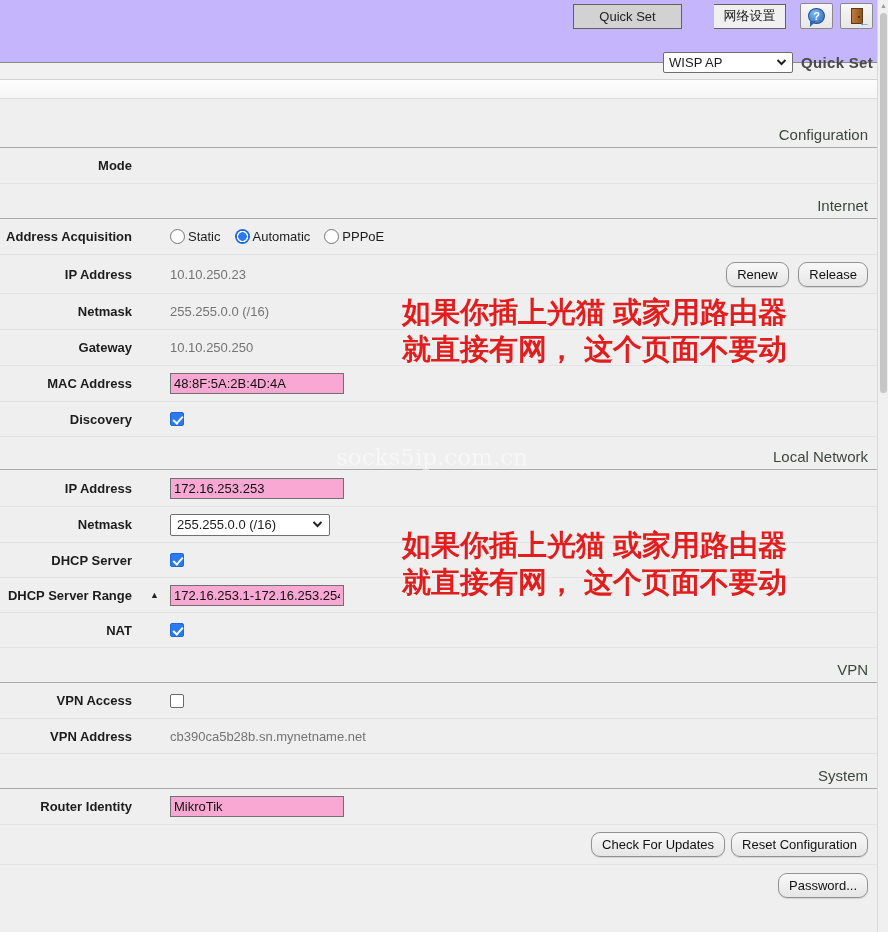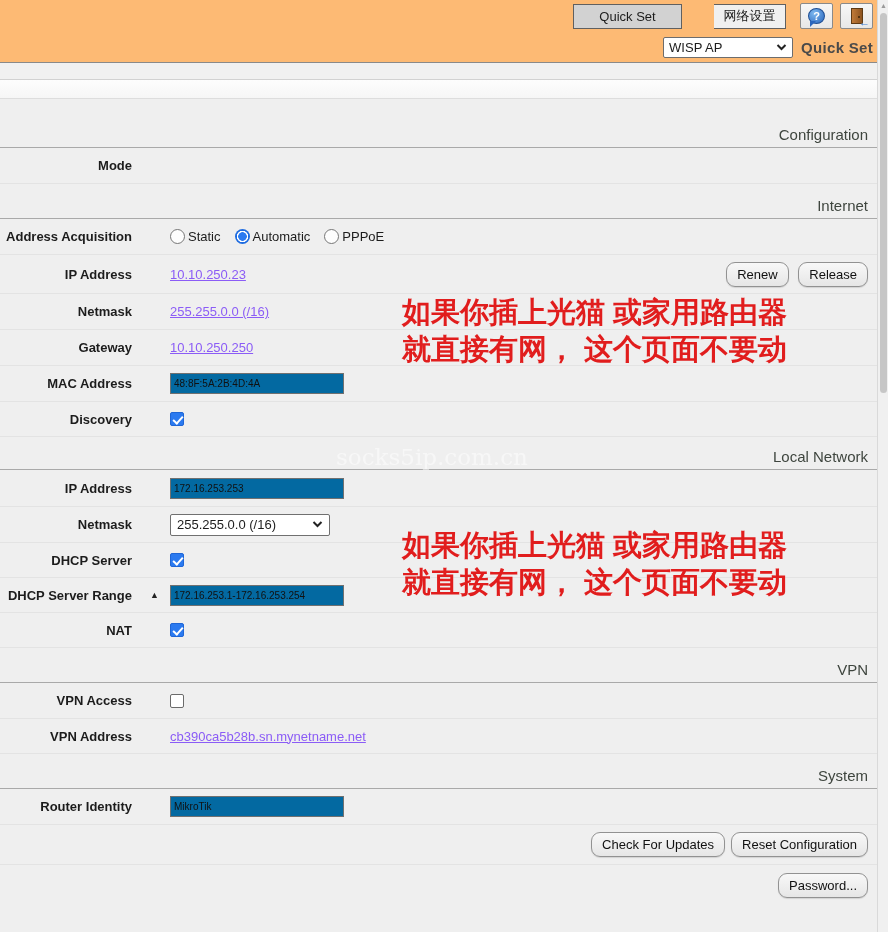--- a/index.html
+++ b/index.html
@@ -2,33 +2,33 @@
 <html style="--accent: #2b7af0; --note-red: #e11d1d;"><head>
 <meta charset="utf-8">
 <style>
   :root{ --accent:#2b7af0; --note-red:#e11d1d; }
   *{margin:0;padding:0;box-sizing:border-box;}
   html,body{width:888px;height:932px;overflow:hidden;}
   body{font-family:"Liberation Sans",sans-serif;font-size:13px;color:#1c1c1c;background:#efefef;}
   .page{position:relative;width:888px;height:932px;overflow:hidden;background:#efefef;}
 
   
-  .topbar{height:63px;background:#fdba74;border-bottom:1px solid #8a8a8a;padding-right:15px;}
+  .topbar{height:63px;background:#c4b5fd;border-bottom:1px solid #8a8a8a;padding-right:15px;}
   .topbar-row1{display:flex;justify-content:flex-end;align-items:center;padding-top:3px;height:29px;}
   .tab-btn{height:25px;border:1px solid #606060;font-size:13px;display:flex;align-items:center;justify-content:center;cursor:pointer;}
   .tab-quickset{width:109px;background:#d2d2d2;}
   .tab-network{width:72px;background:#f0f0f0;border-left:none;margin-left:32px;}
   .icon-btn{width:33px;height:26px;margin-left:7px;background:linear-gradient(#f7f7f7,#e7e7e7);border:1px solid #8a8a8a;border-radius:2px;display:flex;align-items:center;justify-content:center;cursor:pointer;position:relative;}
   .icon-btn.help{margin-left:14px;}
   .help-bubble{width:17px;height:16px;border-radius:50%;background:radial-gradient(circle at 35% 30%,#7db8ef,#2a66bd);border:1px solid #1c4c92;color:#fff;font-weight:bold;font-size:11px;display:flex;align-items:center;justify-content:center;position:relative;}
   .help-bubble::after{content:"";position:absolute;left:1px;bottom:-4px;width:6px;height:6px;background:#2a66bd;clip-path:polygon(0 0,100% 0,0 100%);}
   .door{width:12px;height:16px;background:linear-gradient(90deg,#c07a38,#8e5420);border:1px solid #5e3a14;position:relative;}
   .door::after{content:"";position:absolute;right:2px;top:7px;width:2px;height:2px;background:#3d2408;border-radius:50%;}
   .door-arrow{position:absolute;right:2px;bottom:2px;font-size:11px;line-height:8px;font-weight:bold;color:#3173cc;text-shadow:0 0 1px #fff;}
-  .topbar-row2{display:flex;justify-content:flex-end;align-items:center;margin-top:7px;height:22px;}
+  .topbar-row2{display:flex;justify-content:flex-end;align-items:center;margin-top:22px;height:22px;}
   .profile-select{width:130px;height:21px;background:#fff;border:1px solid #6d6d6d;border-radius:2px;display:flex;align-items:center;padding:0 5px;cursor:pointer;}
   .profile-select .val{flex:1;font-size:13px;}
   .page-title{font-size:15px;font-weight:bold;color:#4a4a4a;margin-left:8px;letter-spacing:.3px;}
 
   
   .strip1{height:17px;background:#f1f1f1;border-bottom:1px solid #d2d2d2;}
   .strip2{height:19px;background:linear-gradient(#fdfdfd,#f6f6f6);border-bottom:1px solid #ddd;}
 
   
   .content{position:relative;}
@@ -38,28 +38,28 @@
   .cell-label span{white-space:nowrap;}
   .cell-control{margin-left:38px;display:flex;align-items:center;flex:1;}
 
   .radio-item{display:flex;align-items:center;margin-right:14px;cursor:pointer;}
   .radio{width:15px;height:15px;border-radius:50%;border:1px solid #767676;background:#fdfdfd;margin-right:3px;flex-shrink:0;}
   .radio.checked{border:none;background:radial-gradient(circle,var(--accent) 0 4px,#fff 4.6px 5.4px,#1f6ce0 6px);}
   .checkbox{width:14px;height:14px;border:1px solid #6b6b6b;border-radius:2px;background:#fff;position:relative;cursor:pointer;flex-shrink:0;}
   .checkbox.checked{background:var(--accent);border-color:#1f66d6;}
   .checkbox.checked::after{content:"";position:absolute;left:4px;top:1px;width:4px;height:8px;border:solid #fff;border-width:0 2px 2px 0;transform:rotate(42deg);}
 
-  .text-input{height:21px;width:174px;border:1px solid #707070;background:#0369a1;font-size:10px;font-family:"Liberation Sans",sans-serif;padding:0 3px;color:#111;}
+  .text-input{height:21px;width:174px;border:1px solid #707070;background:#f9a8d4;font-size:13px;font-family:"Liberation Sans",sans-serif;padding:0 3px;color:#111;}
   .select-box{width:160px;height:22px;border:1px solid #707070;border-radius:2px;background:#fff;display:flex;align-items:center;padding:0 6px;cursor:pointer;}
   .select-box .val{flex:1;}
   .btn{background:linear-gradient(#f8f8f8,#e6e6e6);border:1px solid #929292;border-radius:9px;font-size:13px;font-family:"Liberation Sans",sans-serif;color:#111;padding:4px 10px;cursor:pointer;box-shadow:0 1px 1px rgba(0,0,0,.12);white-space:nowrap;}
   .btn+.btn{margin-left:6px;}
   .row-btns{justify-content:flex-end;padding-right:20px;}
   .collapse-arrow{font-size:9px;color:#222;margin-left:-20px;margin-right:11px;cursor:pointer;}
-  .value-text{color:#8b5cf6;text-decoration:underline;}
+  .value-text{color:#737373;}
 
   
   .note{position:absolute;left:402px;font-size:29px;font-weight:bold;line-height:37px;color:var(--note-red);white-space:nowrap;pointer-events:none;}
   .note1{top:294px;}
   .note2{top:527px;}
   .watermark{position:absolute;left:336px;top:444px;font-family:"DejaVu Serif",serif;font-size:23px;color:#ffffff;opacity:.5;pointer-events:none;}
 
   
   .scrollbar{position:absolute;right:0;top:0;width:11px;height:932px;background:#f0f0f0;border-left:1px solid #d9d9d9;}
   .scroll-up{position:absolute;top:2px;left:1px;width:9px;text-align:center;font-size:7px;color:#9a9a9a;}

